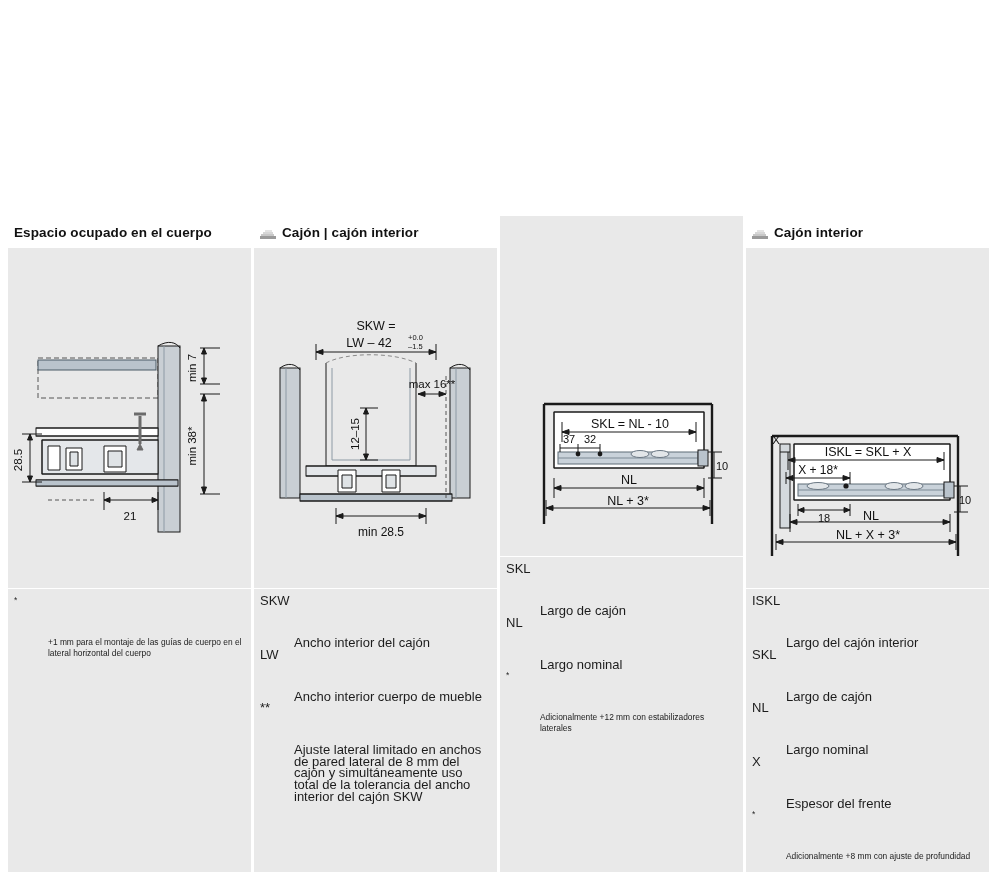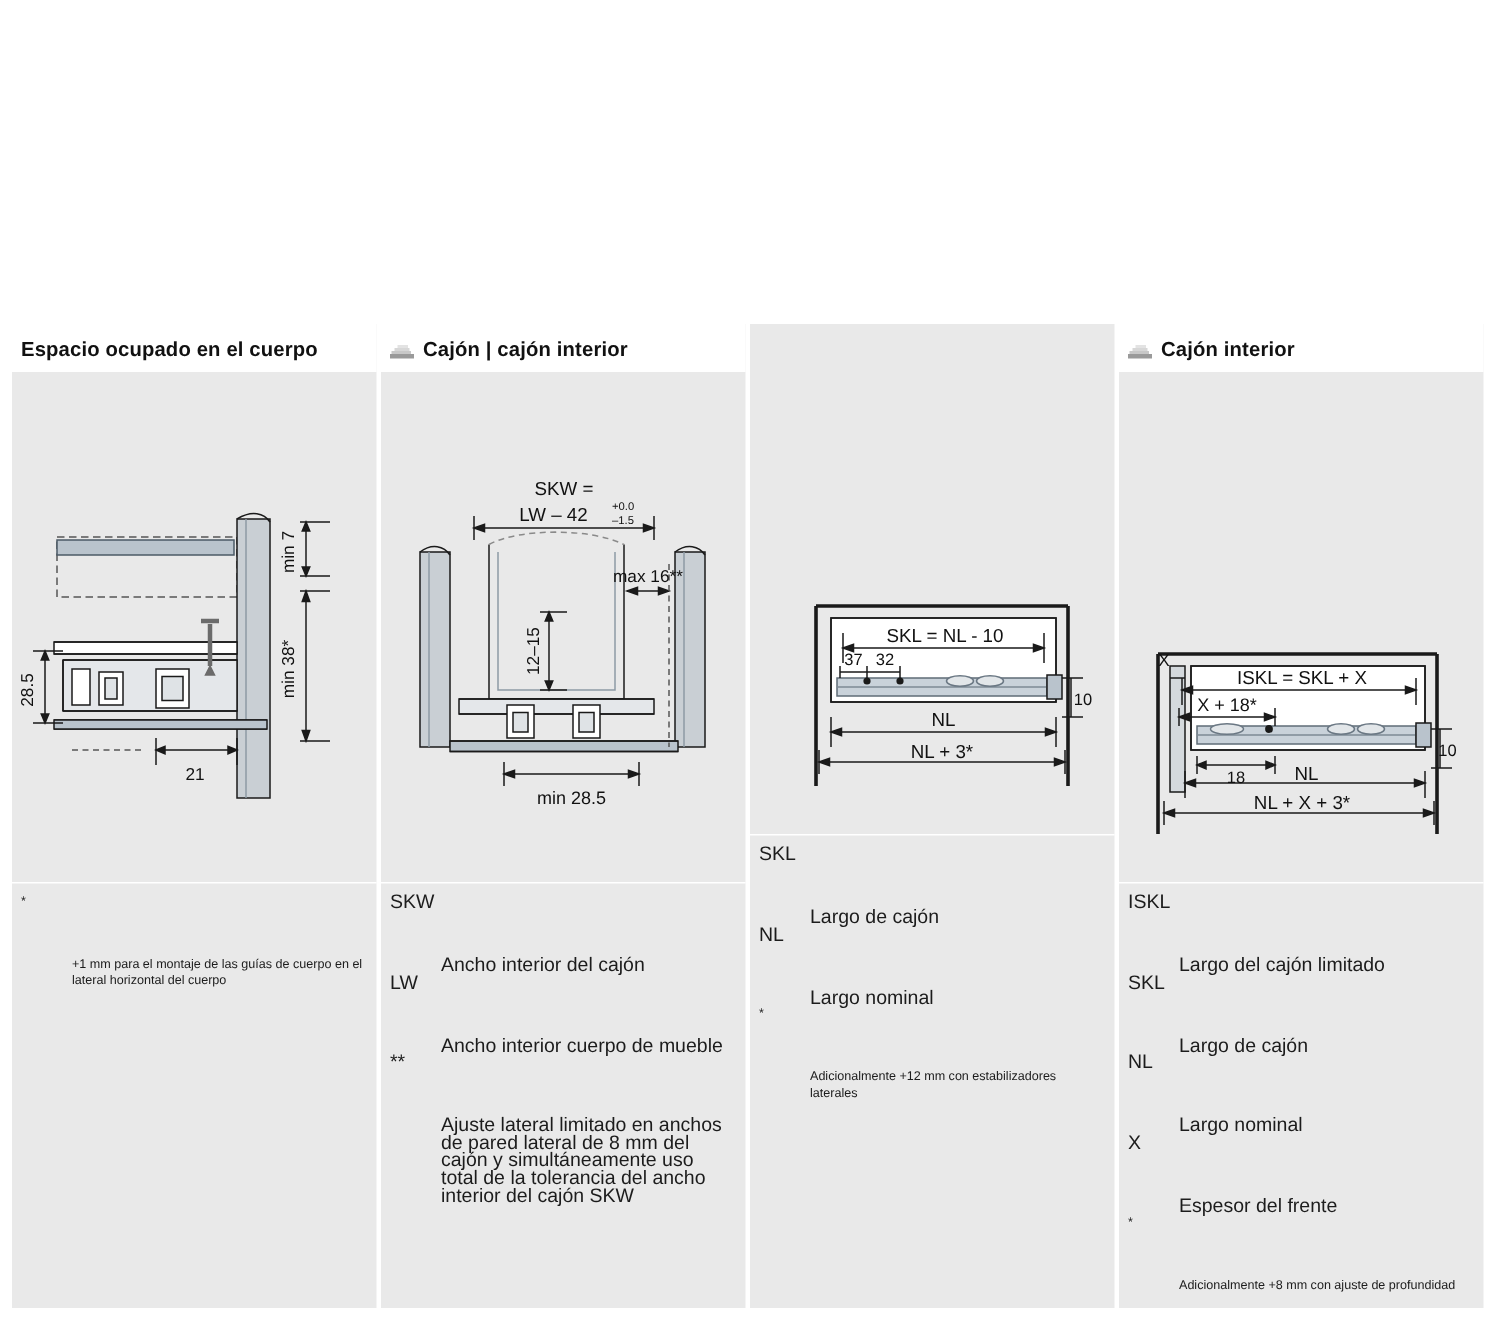--- a/index.html
+++ b/index.html
@@ -293,21 +293,21 @@
           <text x="30" y="196" font-size="11.5" text-anchor="middle">X</text>
           <text x="78" y="274" font-size="11" text-anchor="middle">18</text>
           <text x="125" y="272" font-size="12.5" text-anchor="middle">NL</text>
           <text x="122" y="291" font-size="12.5" text-anchor="middle">NL + X + 3*</text>
           <text x="219" y="256" font-size="11" text-anchor="middle">10</text>
         </svg>
       </div>
       <div class="legend">
         <div class="lrow">
           <div class="lkey">ISKL</div>
-          <div class="lval">Largo del cajón limitado</div>
+          <div class="lval">Largo del cajón interior</div>
         </div>
         <div class="lrow">
           <div class="lkey">SKL</div>
           <div class="lval">Largo de cajón</div>
         </div>
         <div class="lrow">
           <div class="lkey">NL</div>
           <div class="lval">Largo nominal</div>
         </div>
         <div class="lrow">

